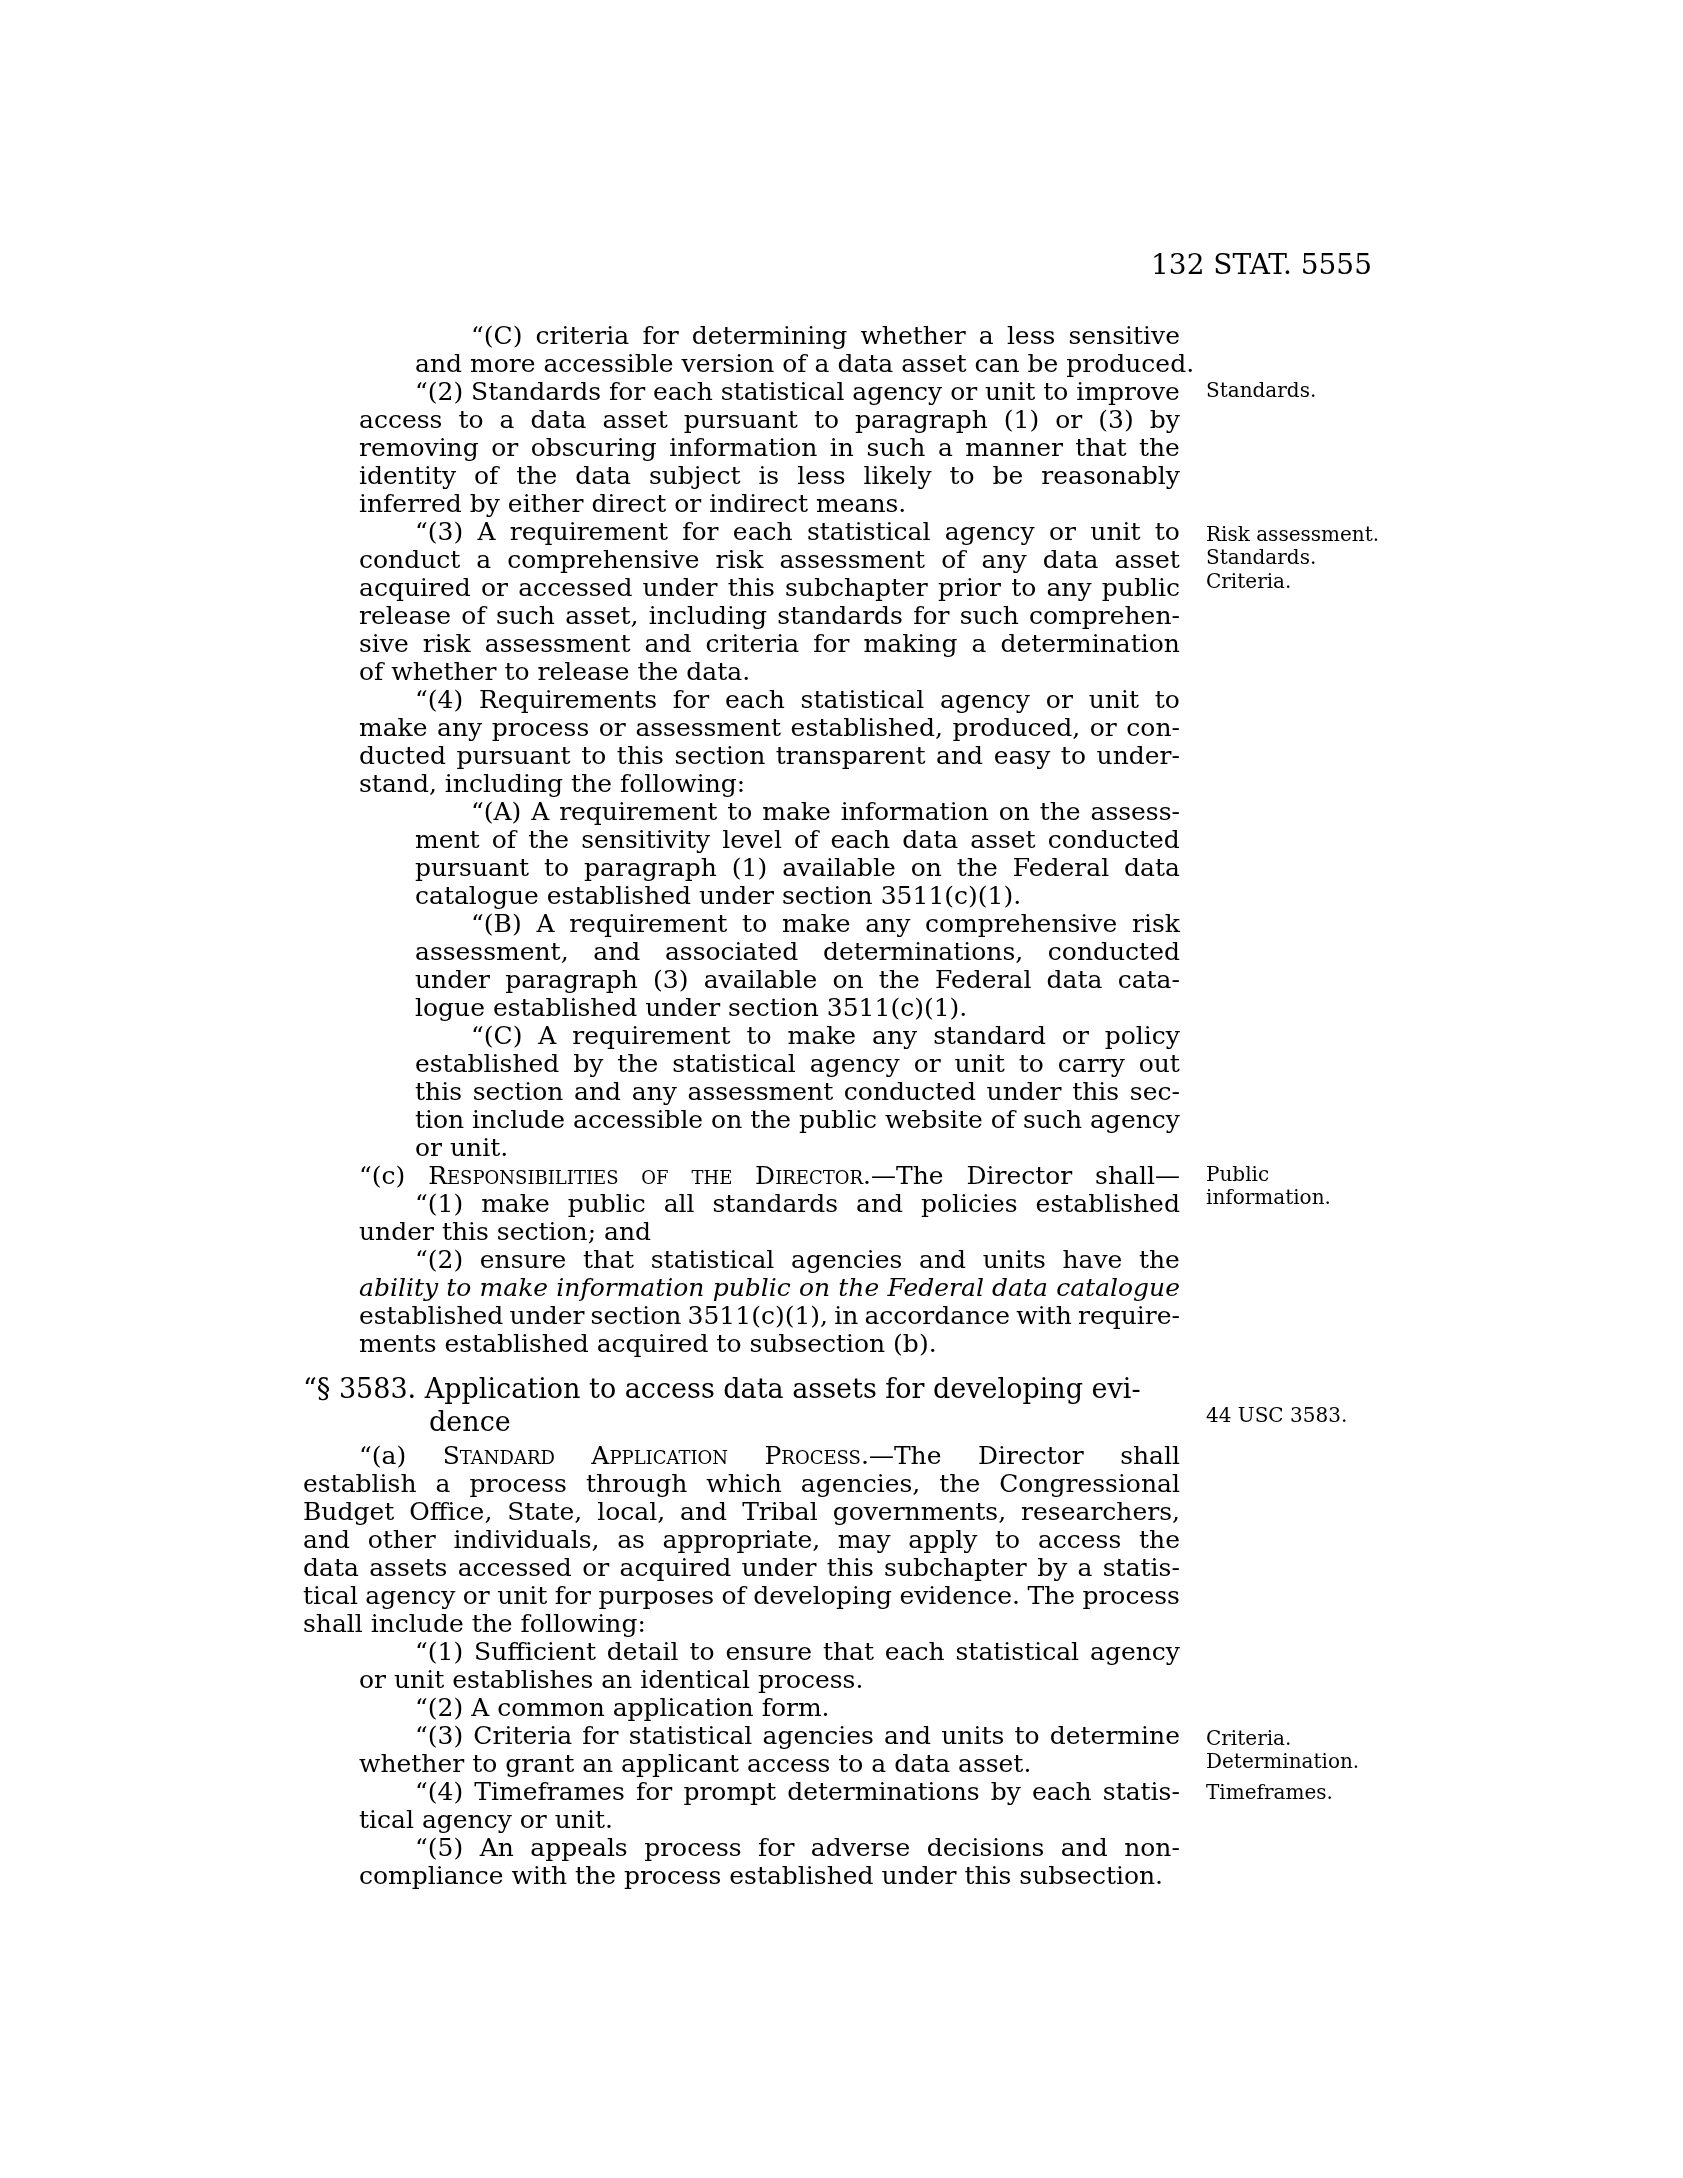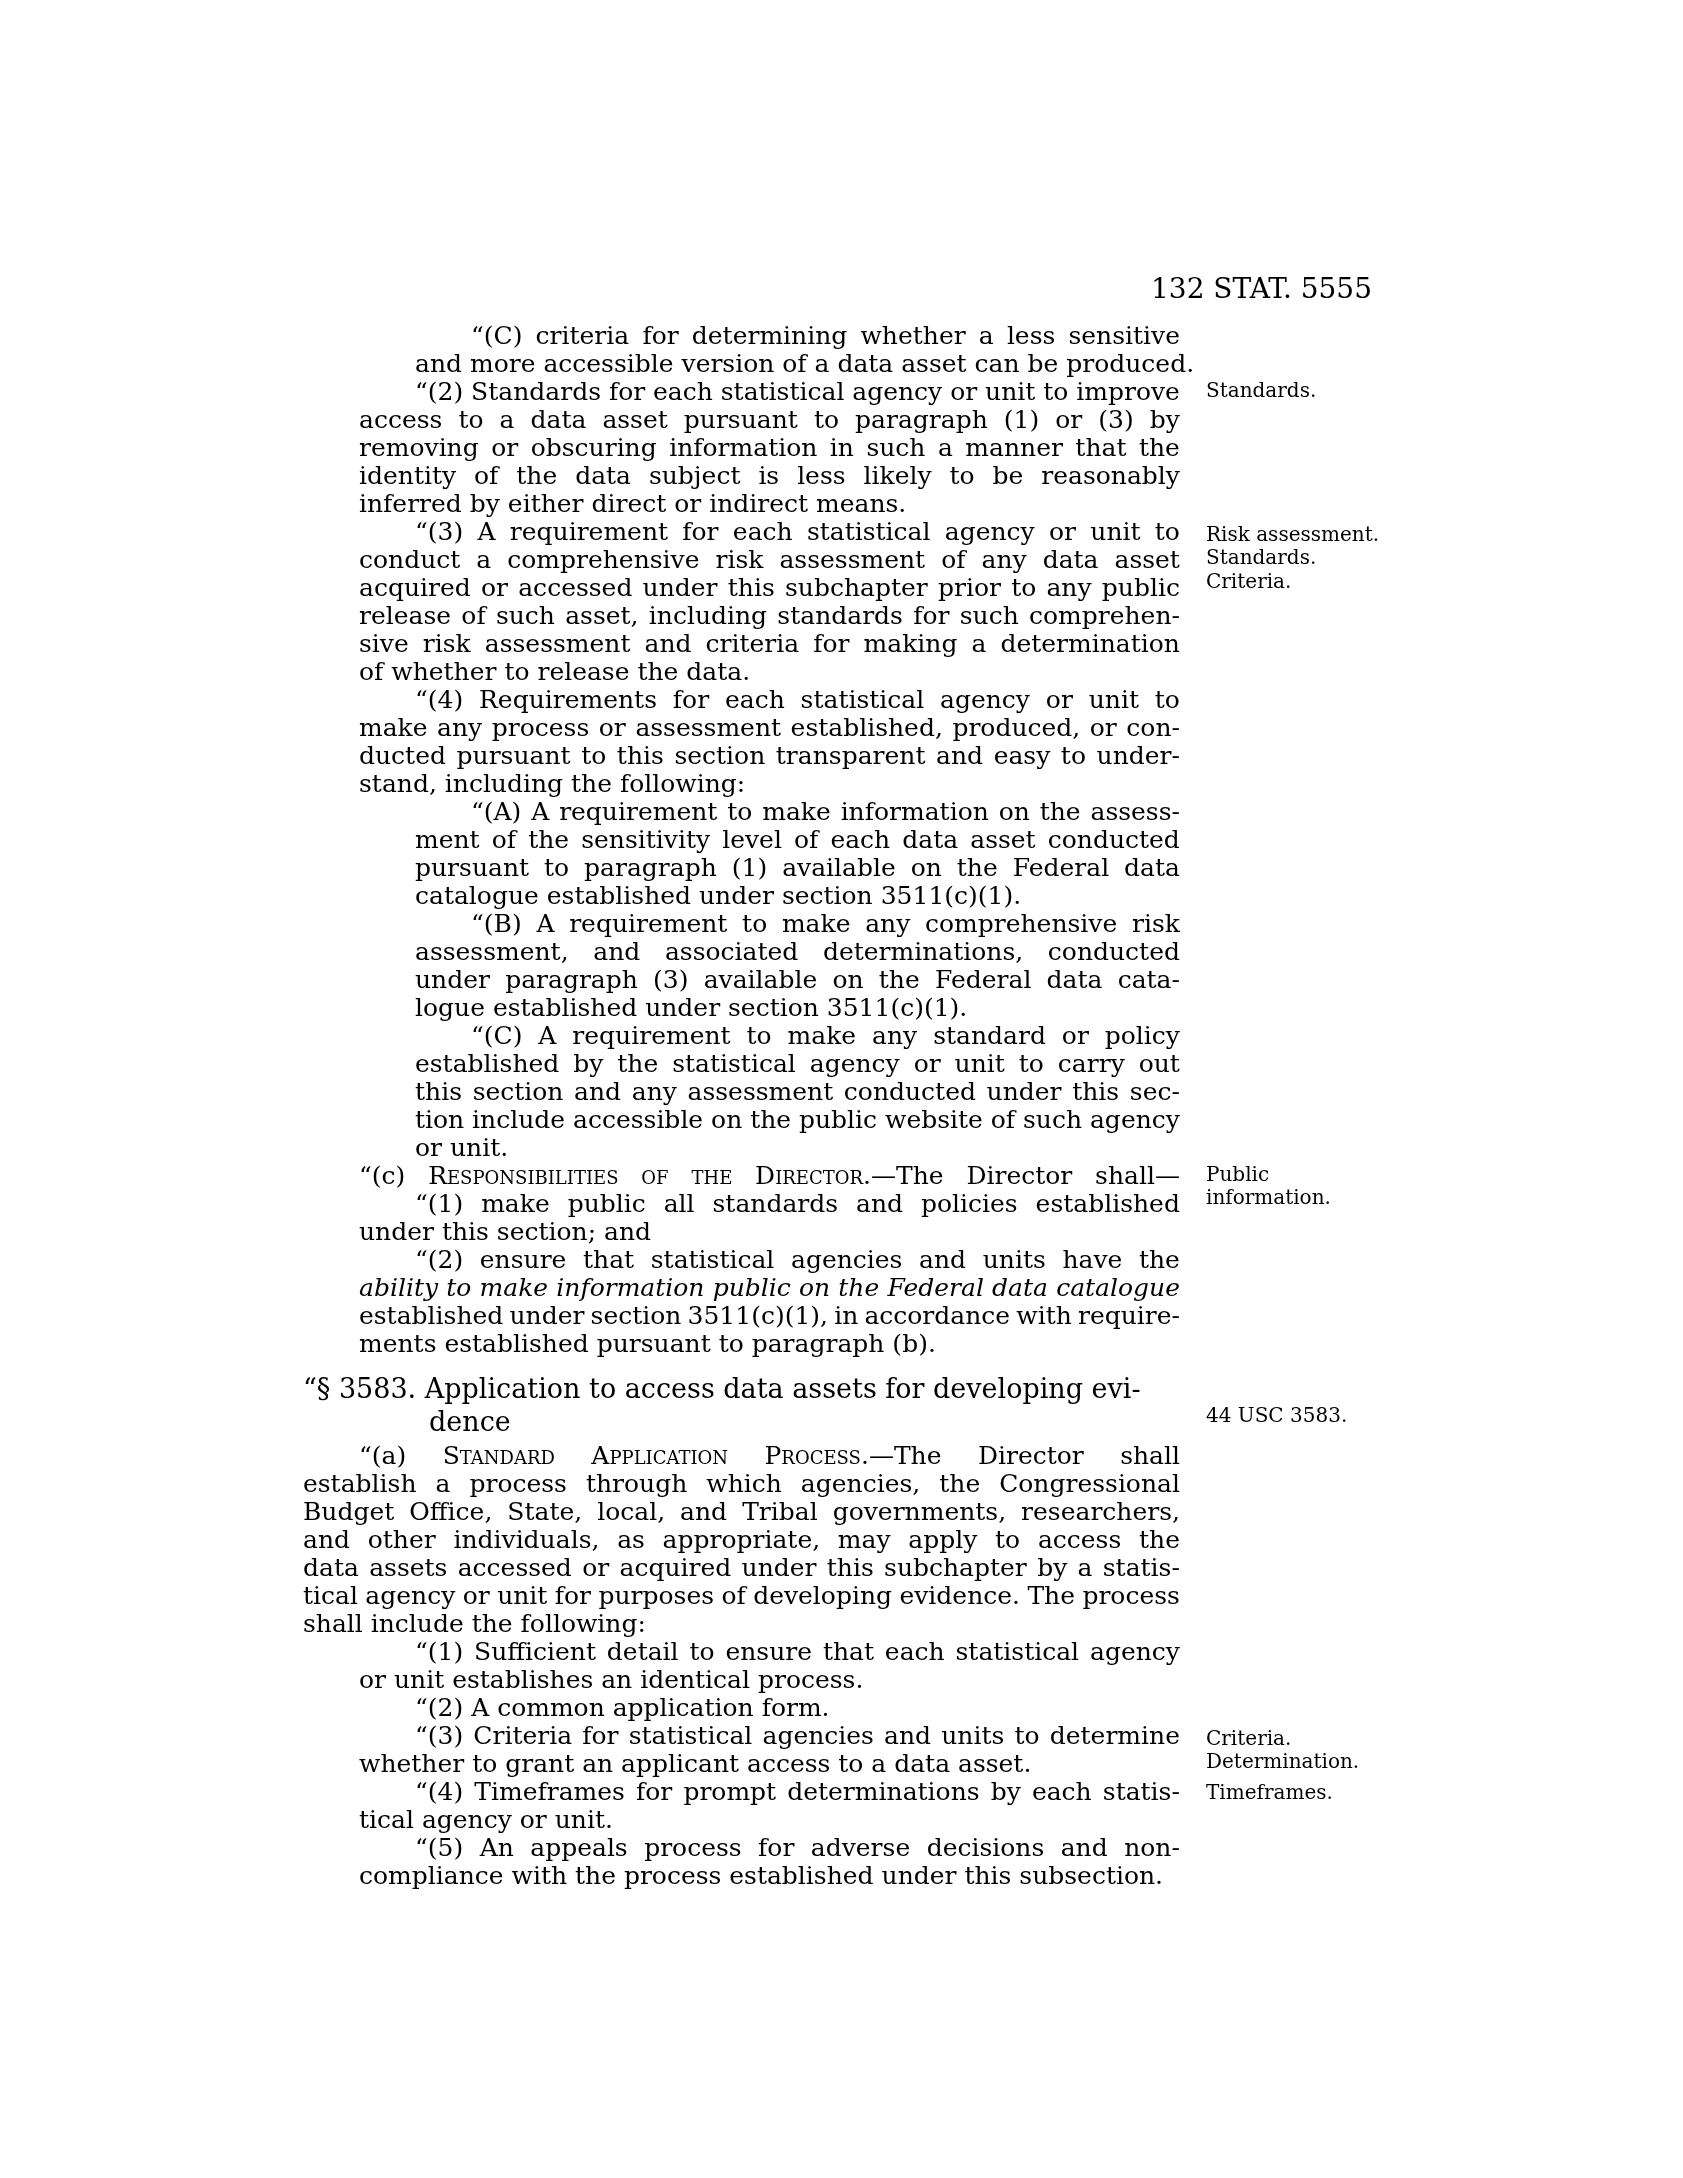--- a/index.html
+++ b/index.html
@@ -5,21 +5,21 @@
   html,body{margin:0;padding:0;background:#e8e8e8;}
   .page{
     position:relative;width:1683px;height:2178px;background:#ffffff;
     font-family:"DejaVu Serif",serif;color:#000;overflow:hidden;margin:0 auto;
   }
   .hdr-law{
     position:absolute;top:249px;left:303px;width:877px;text-align:center;
     font-size:28px;line-height:32px;letter-spacing:0.5px;white-space:pre;
   }
   .hdr-stat{
-    position:absolute;top:249px;left:1151px;font-size:28px;line-height:32px;white-space:pre;margin-top:24px;
+    position:absolute;top:249px;left:1151px;font-size:28px;line-height:32px;white-space:pre;
   }
   .textcol{position:absolute;left:303px;top:322px;width:877px;font-size:25px;}
   .line{height:28px;line-height:28px;white-space:pre;}
   .line.just{display:flex;justify-content:space-between;white-space:normal;}
   .law-para{margin:0;}
   .law-heading{margin-top:14px;margin-bottom:4px;font-weight:normal;font-size:27px;}
   .law-heading .line{height:33px;line-height:33px;}
   .sc{font-variant:small-caps;}
   .note{
     position:absolute;left:1206px;width:267px;font-size:20px;line-height:23.4px;
@@ -364,21 +364,21 @@
         <div class="line just" style="padding-left: 56px;">
           <span><span>established</span></span>
           <span><span>under</span></span>
           <span><span>section</span></span>
           <span><span>3511(c)(1),</span></span>
           <span><span>in</span></span>
           <span><span>accordance</span></span>
           <span><span>with</span></span>
           <span><span>require-</span></span>
         </div>
-        <div class="line" style="padding-left: 56px;"><span>ments established pursuant to paragraph (b).</span></div>
+        <div class="line" style="padding-left: 56px;"><span>ments established acquired to subsection (b).</span></div>
       </div>
       <div class="law-heading">
         <div class="line" style="padding-left: 0px;"><span>“§ 3583. Application to access data assets for developing evi-</span></div>
         <div class="line" style="padding-left: 126px;"><span>dence</span></div>
       </div>
       <div class="law-para">
         <div class="line just" style="padding-left: 56px;">
           <span><span>“(a)</span></span>
           <span><span class="sc">Standard</span></span>
           <span><span class="sc">Application</span></span>

